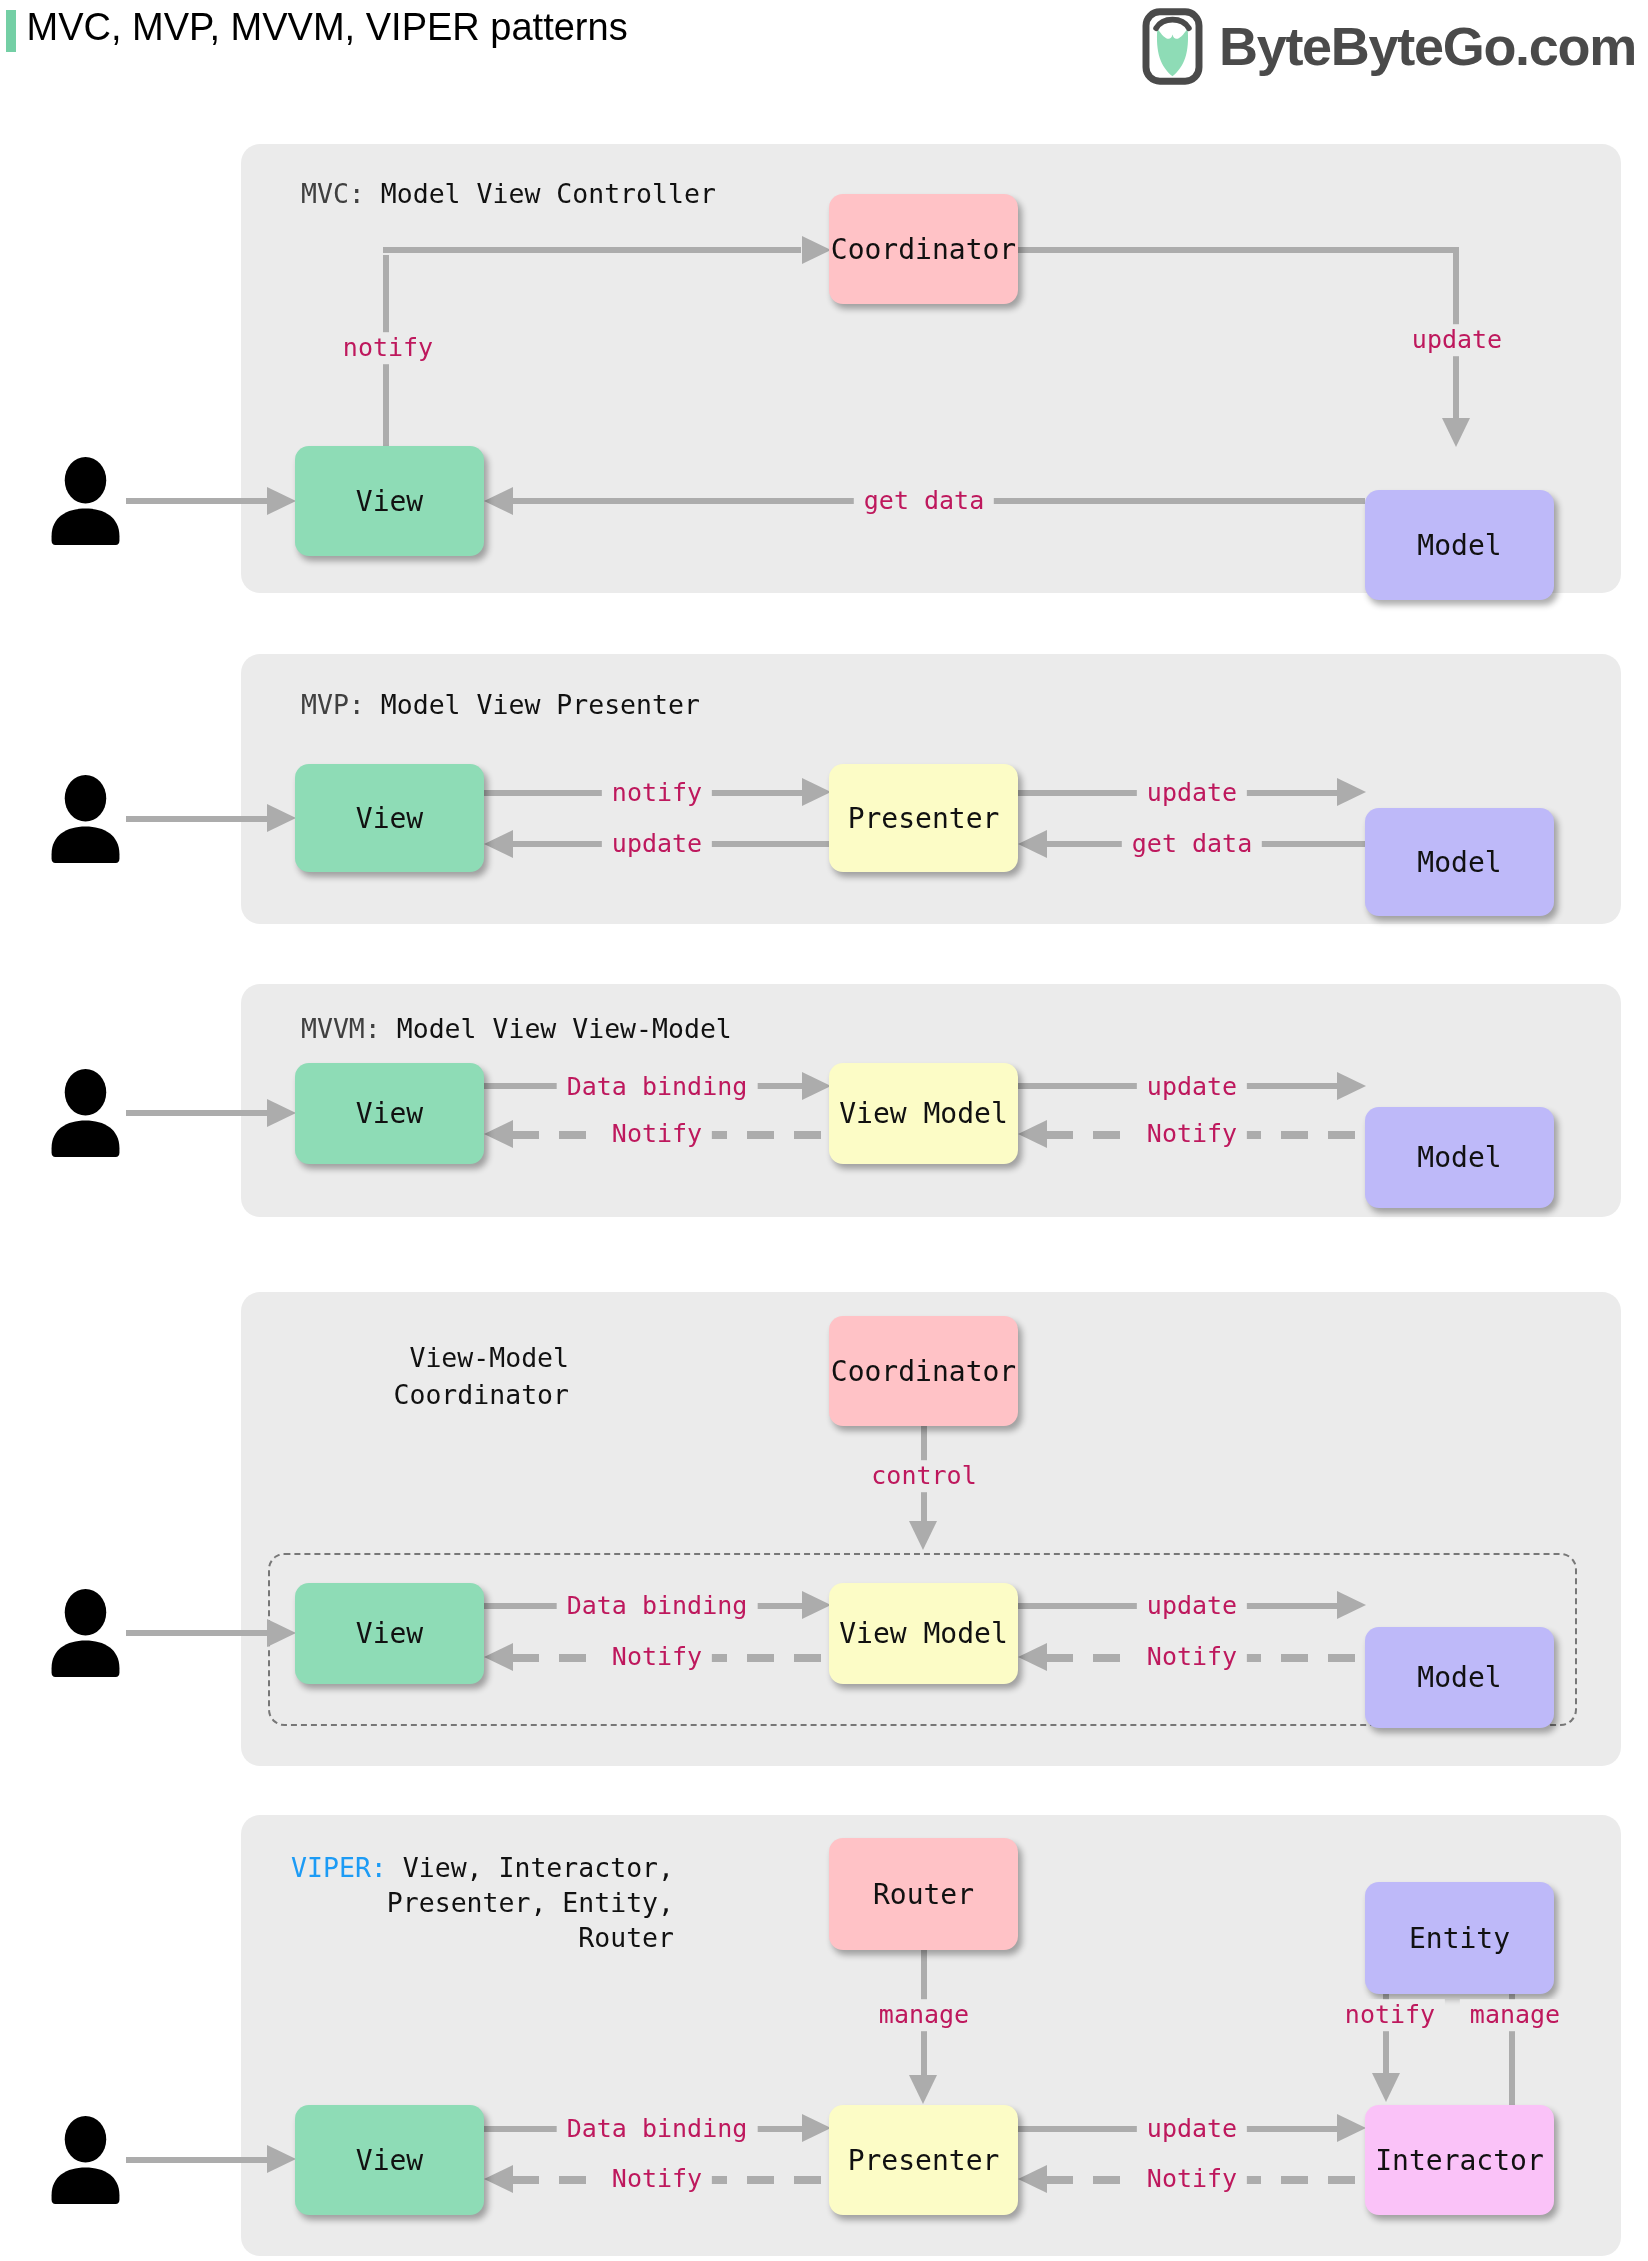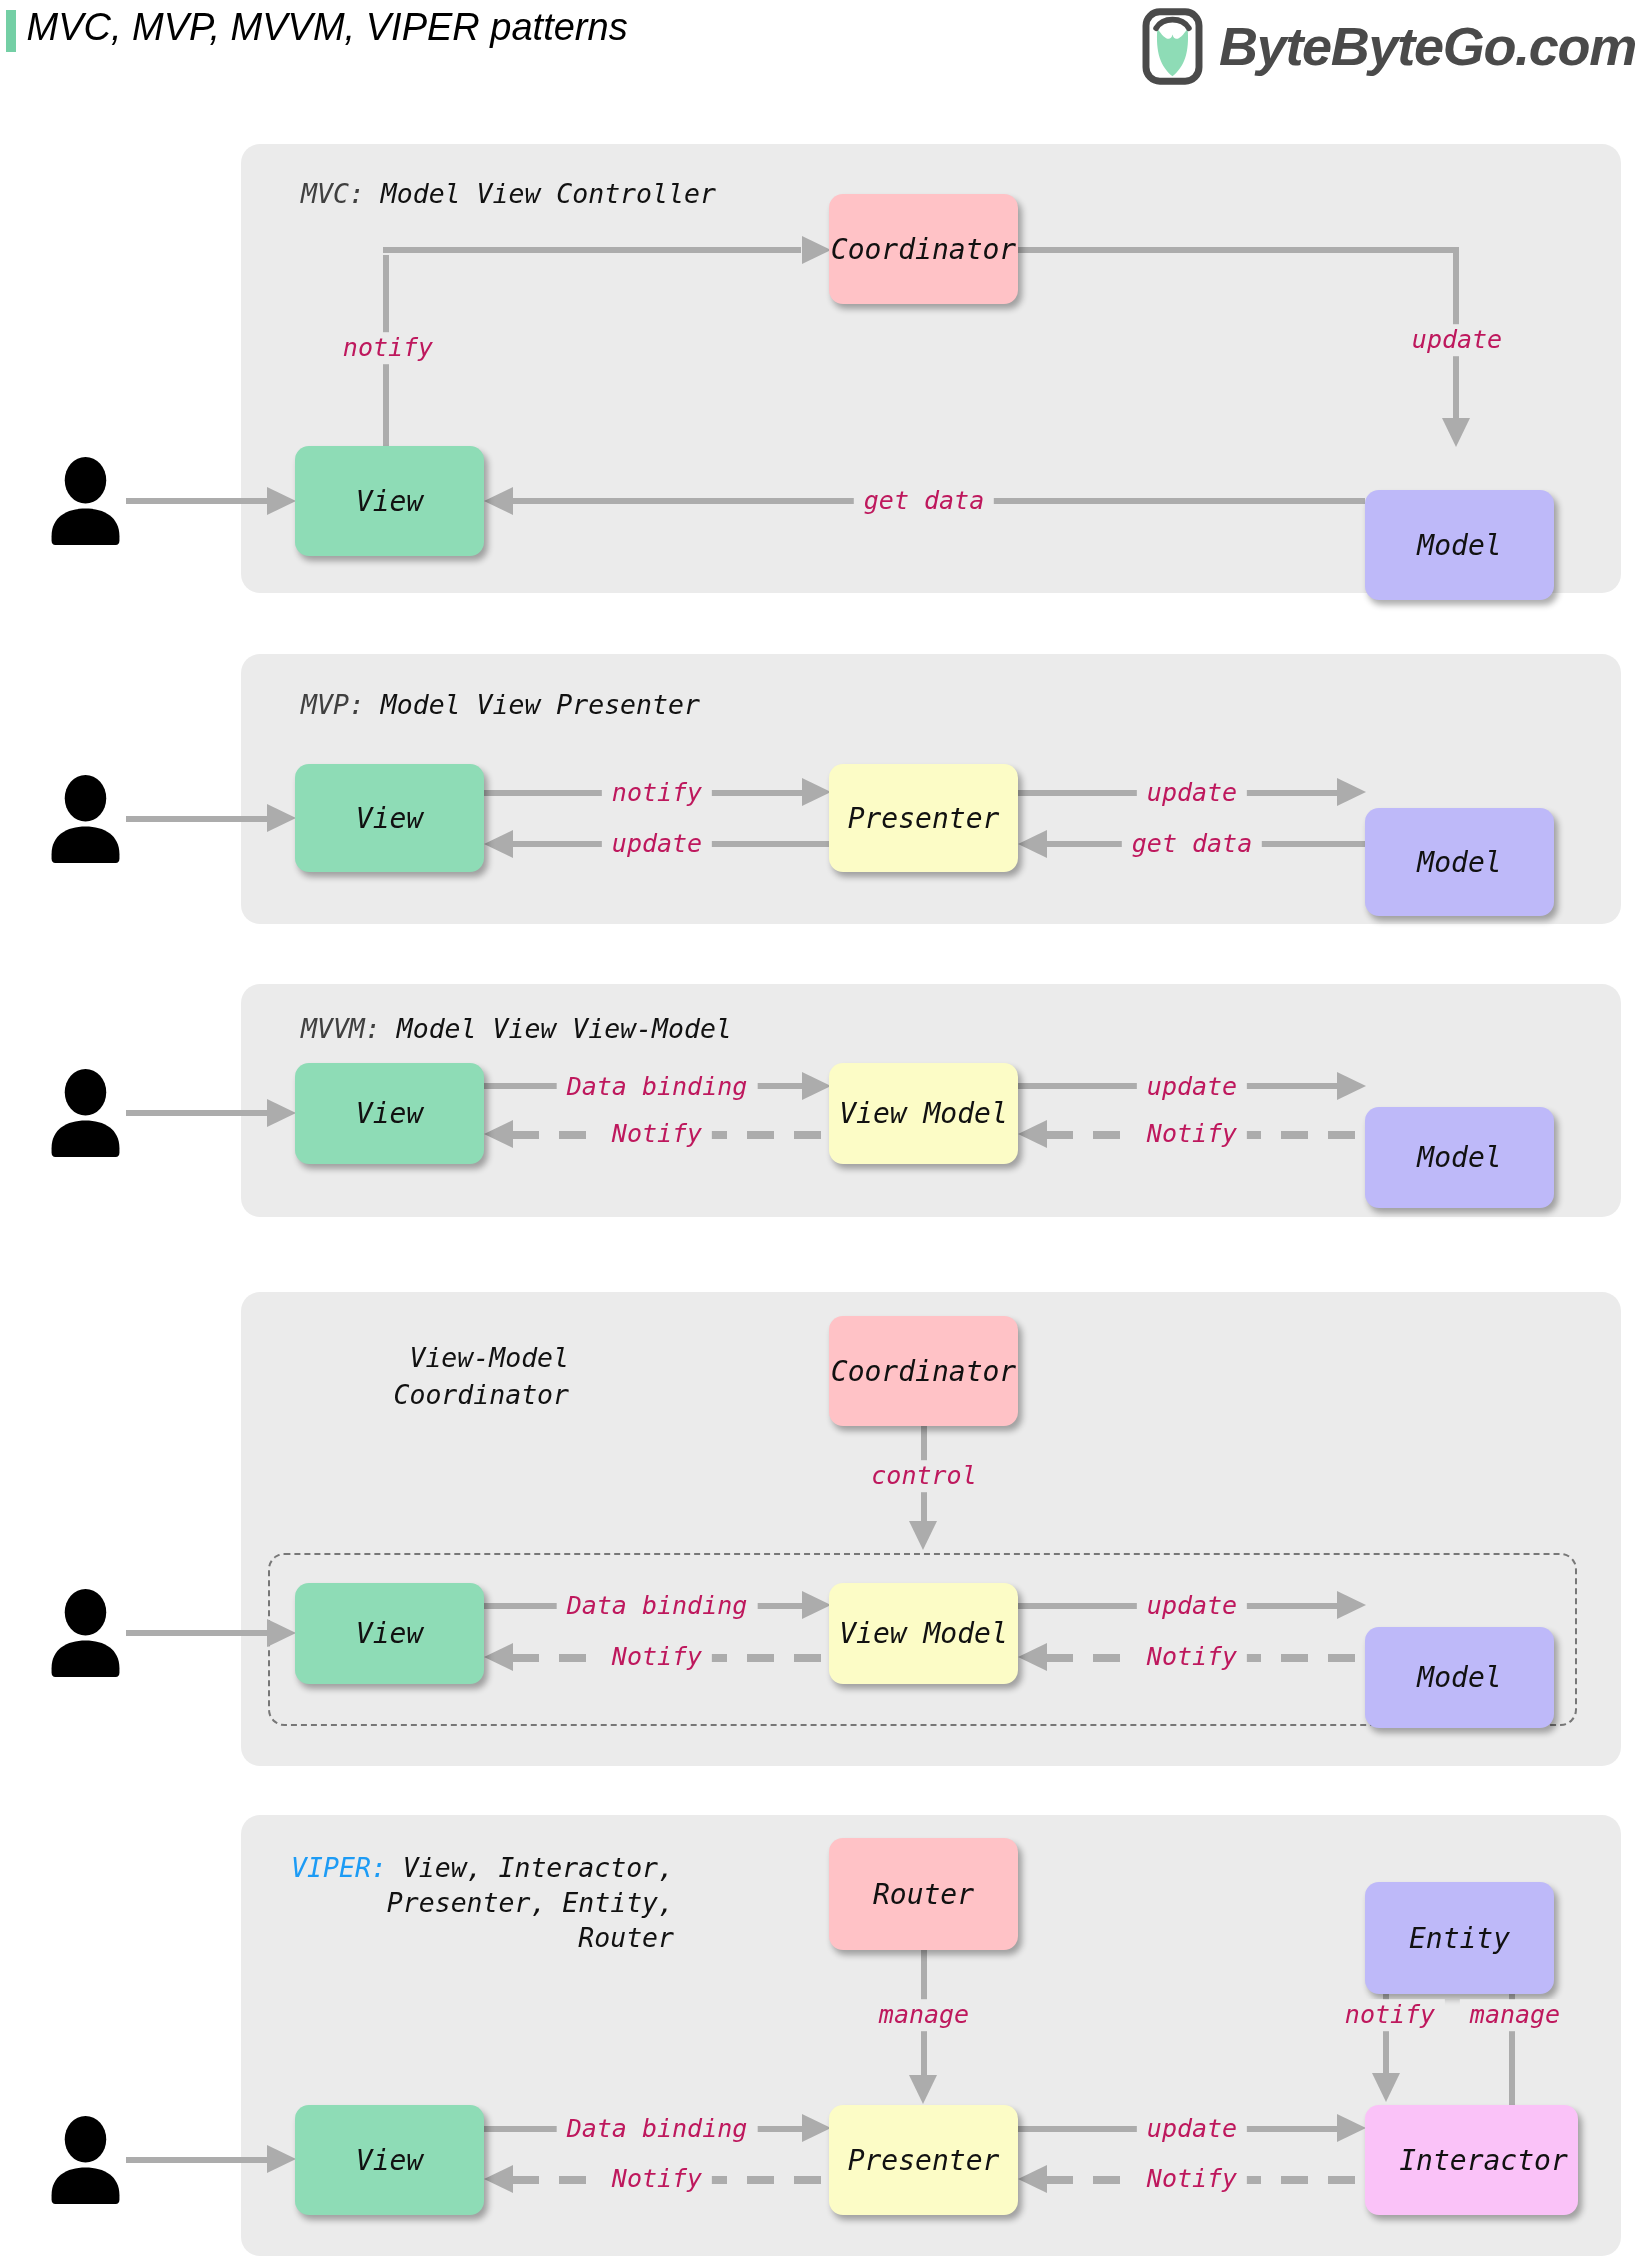--- a/index.html
+++ b/index.html
@@ -1,17 +1,17 @@
 <!DOCTYPE html>
 <html style="font-size:10px"><head>
 <meta charset="utf-8">
 <style>
   html,body{margin:0;padding:0;background:#ffffff;}
   #canvas{position:relative;width:1649px;height:2261px;background:#ffffff;overflow:hidden;
-          font-family:"DejaVu Sans Mono","Liberation Mono",monospace;color:#111;font-style:italic;}
+          font-family:"DejaVu Sans Mono","Liberation Mono",monospace;color:#111;}
   .panel{position:absolute;left:241px;width:1380px;background:#EBEBEB;border-radius:19px;}
   .box{position:absolute;width:189px;border-radius:14px;display:flex;align-items:center;justify-content:center;
        font-size:28px;color:#111;box-shadow:3.8px 5px 6.3px rgba(0,0,0,0.32);white-space:nowrap;}
   .green{background:#8EDCB6;}
   .pink{background:#FFC2C6;}
   .yellow{background:#FCFCC6;}
   .purple{background:#BEB9F9;margin-top:44px;}
   .magenta{background:#FAC2F8;}
   .hline,.vline{position:absolute;background:#ACACAC;}
   .hline{height:6.3px;}
@@ -253,18 +253,18 @@
     </div>
   <div class="box purple" style="left:1365px;top:1838px;height:112px;">
       <span>Entity</span>
     </div>
   <div class="box green" style="left:295px;top:2105px;height:110px;">
       <span>View</span>
     </div>
   <div class="box yellow" style="left:829px;top:2105px;height:110px;">
       <span>Presenter</span>
     </div>
-  <div class="box magenta" style="left:1365px;top:2105px;height:110px;padding-left:24px;">
+  <div class="box magenta" style="left:1365px;top:2105px;height:110px;">
       <span>Interactor</span>
     </div>
 
 </div>
 
 
 </body></html>

